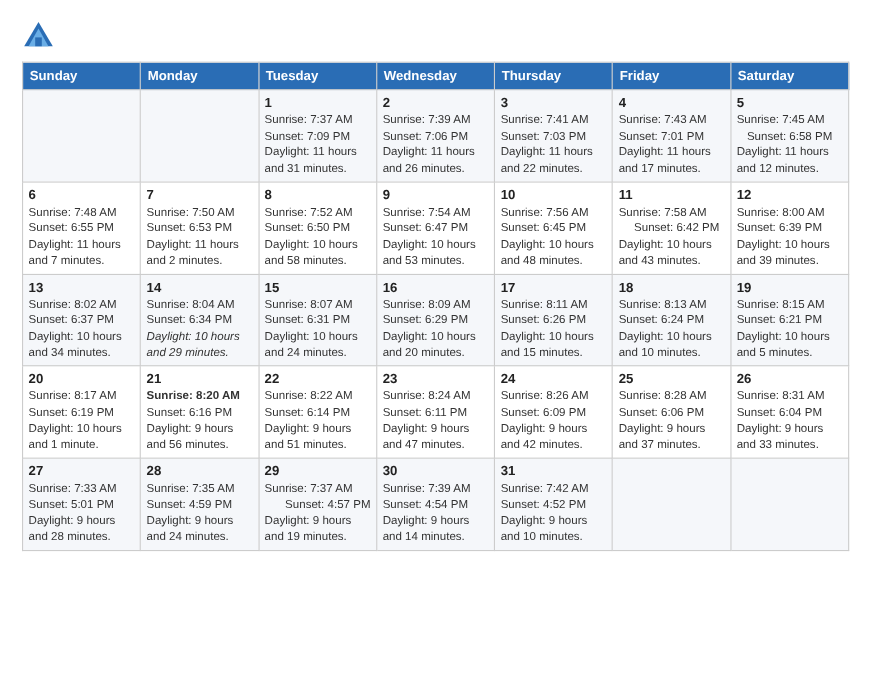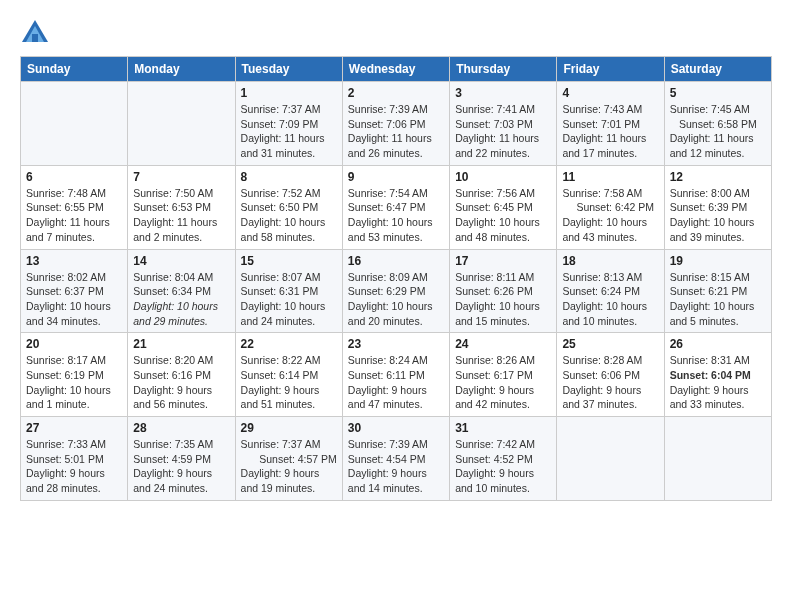--- a/index.html
+++ b/index.html
@@ -303,21 +303,21 @@
             <span class="day-num">20</span>
             <div class="cell-info">
               <span style="display: block;">Sunrise: 8:17 AM</span>
               <span style="display: block;">Sunset: 6:19 PM</span>
               <span style="display: block;">Daylight: 10 hours and 1 minute.</span>
             </div>
           </td>
           <td>
             <span class="day-num">21</span>
             <div class="cell-info">
-              <span style="display: block;">Sunrise: 8:20 AM</span>
+              <span style="display: block; font-weight: bold;">Sunrise: 8:20 AM</span>
               <span style="display: block;">Sunset: 6:16 PM</span>
               <span style="display: block;">Daylight: 9 hours and 56 minutes.</span>
             </div>
           </td>
           <td>
             <span class="day-num">22</span>
             <div class="cell-info">
               <span style="display: block;">Sunrise: 8:22 AM</span>
               <span style="display: block;">Sunset: 6:14 PM</span>
               <span style="display: block;">Daylight: 9 hours and 51 minutes.</span>
@@ -328,37 +328,37 @@
             <div class="cell-info">
               <span style="display: block;">Sunrise: 8:24 AM</span>
               <span style="display: block;">Sunset: 6:11 PM</span>
               <span style="display: block;">Daylight: 9 hours and 47 minutes.</span>
             </div>
           </td>
           <td>
             <span class="day-num">24</span>
             <div class="cell-info">
               <span style="display: block;">Sunrise: 8:26 AM</span>
-              <span style="display: block;">Sunset: 6:17 PM</span>
+              <span style="display: block;">Sunset: 6:09 PM</span>
               <span style="display: block;">Daylight: 9 hours and 42 minutes.</span>
             </div>
           </td>
           <td>
             <span class="day-num">25</span>
             <div class="cell-info">
               <span style="display: block;">Sunrise: 8:28 AM</span>
               <span style="display: block;">Sunset: 6:06 PM</span>
               <span style="display: block;">Daylight: 9 hours and 37 minutes.</span>
             </div>
           </td>
           <td>
             <span class="day-num">26</span>
             <div class="cell-info">
               <span style="display: block;">Sunrise: 8:31 AM</span>
-              <span style="display: block; font-weight: bold;">Sunset: 6:04 PM</span>
+              <span style="display: block;">Sunset: 6:04 PM</span>
               <span style="display: block;">Daylight: 9 hours and 33 minutes.</span>
             </div>
           </td>
         </tr>
         <tr>
           <td>
             <span class="day-num">27</span>
             <div class="cell-info">
               <span style="display: block;">Sunrise: 7:33 AM</span>
               <span style="display: block;">Sunset: 5:01 PM</span>

